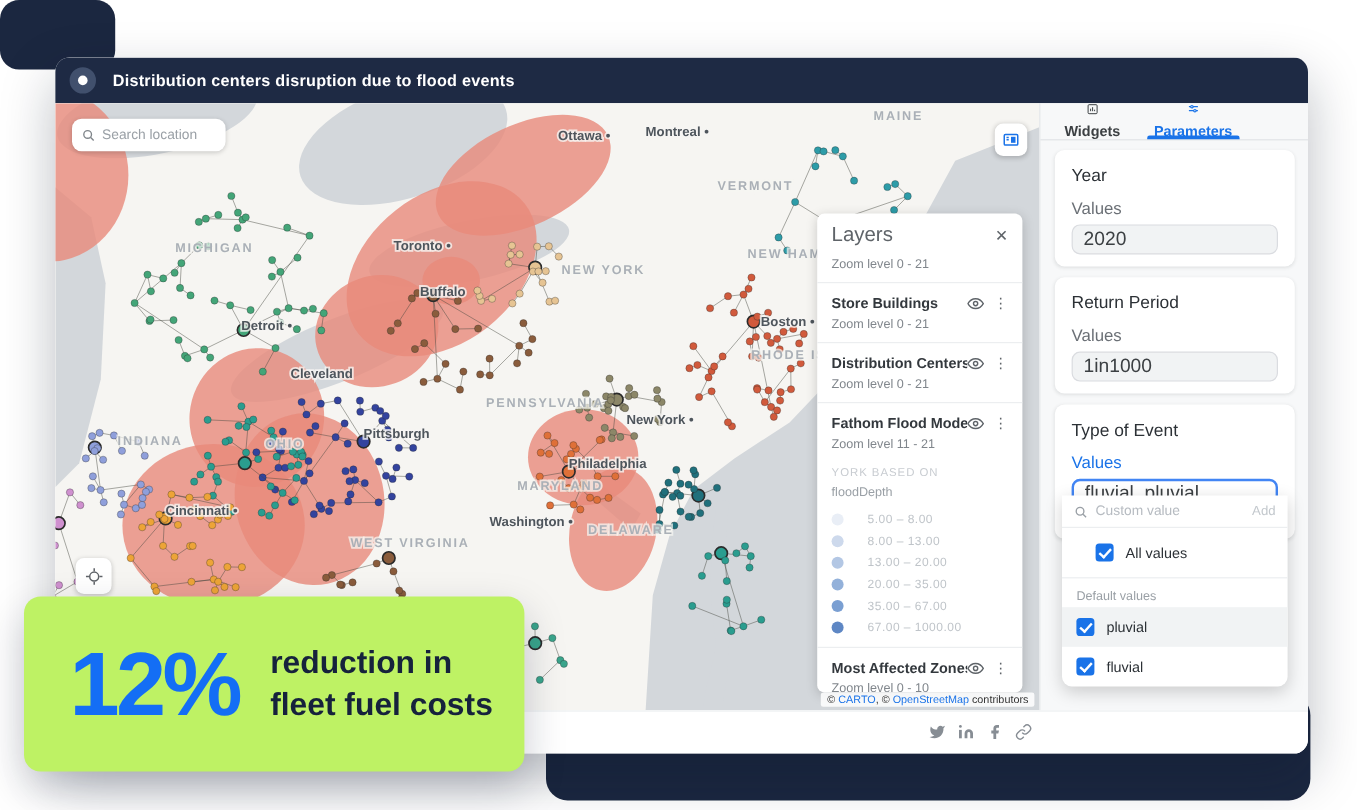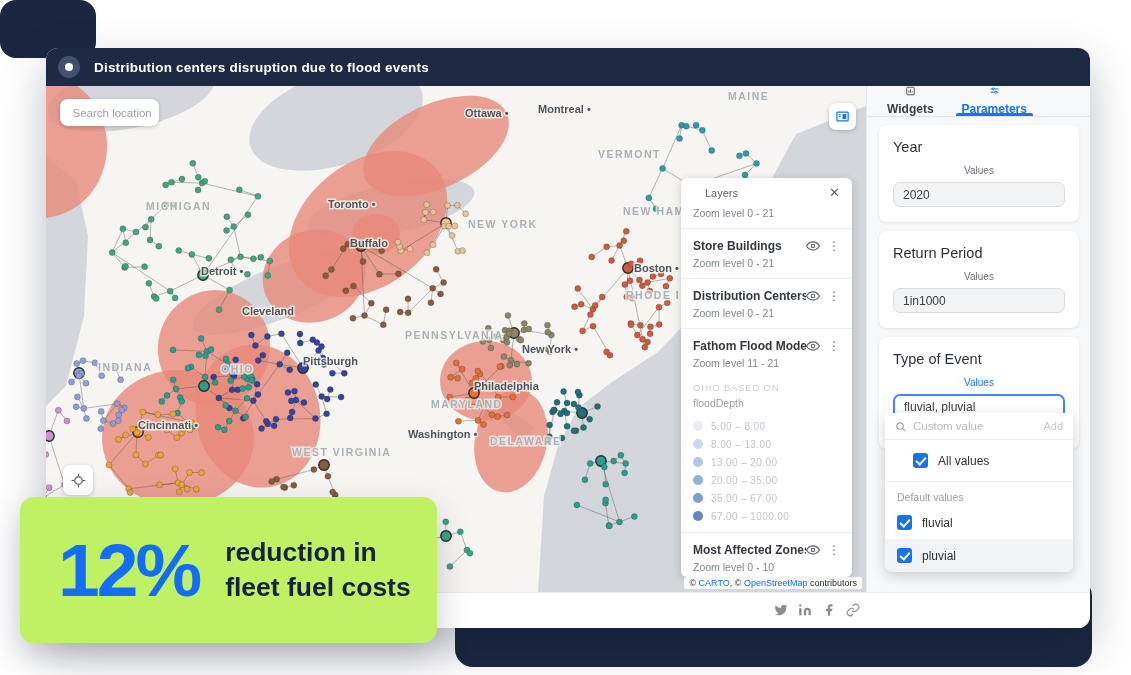--- a/index.html
+++ b/index.html
@@ -27,72 +27,72 @@
   .main { position:absolute; left:0; top:38px; width:1044px; height:506px; display:flex; }
 
   
   .map-area { position:relative; width:820px; height:506px; background:#f6f5f2; overflow:hidden; }
   #map-svg { position:absolute; left:0; top:0; }
   .lbl-state { font-family:"Liberation Sans",sans-serif; font-size:10.5px; font-weight:700;
                letter-spacing:1.5px; fill:#aab0b7; paint-order:stroke; stroke:rgba(246,245,242,.75); stroke-width:3px; }
   .lbl-city  { font-family:"Liberation Sans",sans-serif; font-size:11px; font-weight:700;
                fill:#4e555c; paint-order:stroke; stroke:rgba(246,245,242,.8); stroke-width:3px; }
 
-  .search-box { position:absolute; left:14px; top:13px; width:99px; height:27px; background:#fff;
+  .search-box { position:absolute; left:14px; top:13px; width:128px; height:27px; background:#fff;
                 border-radius:8px; box-shadow:0 1px 4px rgba(0,0,0,.2); display:flex; align-items:center;
-                padding:0 8px; gap:6px;justify-content:center; }
+                padding:0 8px; gap:6px; }
   .search-box input { border:0; outline:0; width:80px; font-size:11.5px; color:#3c4043; background:transparent;
                       font-family:"Liberation Sans",sans-serif; }
   .search-box input::placeholder { color:#9aa0a6; }
 
   .map-mode-btn { position:absolute; right:10px; top:17px; width:27px; height:27px; background:#fff;
                   border:0; border-radius:7px; box-shadow:0 1px 4px rgba(0,0,0,.2);
                   display:flex; align-items:center; justify-content:center; cursor:pointer; }
   .locate-btn { position:absolute; left:17px; top:379px; width:30px; height:30px; background:#fff;
                 border:0; border-radius:7px; box-shadow:0 1px 4px rgba(0,0,0,.2);
                 display:flex; align-items:center; justify-content:center; cursor:pointer; }
 
   
   .layers-panel { position:absolute; left:635px; top:92px; width:171px; height:399px; background:#fff;
                   border-radius:6px; box-shadow:0 2px 10px rgba(0,0,0,.18); overflow:hidden;
                   font-size:11px; }
   .lp-header { display:flex; justify-content:space-between; align-items:center; padding:8px 12px 6px 12px; }
-  .lp-header .lp-title { color:#5f6469; font-size:11px;margin-left:12px; }
+  .lp-header .lp-title { color:#5f6469; font-size:17px; }
   .lp-close { background:none; border:0; color:#5f6469; font-size:13px; cursor:pointer; line-height:1; }
   .lp-zoom { color:#80868c; font-size:10.5px; padding:2px 12px 9px 12px; }
   .lp-divider { height:1px; background:#eceef0; margin:0; }
   .lp-row { display:flex; align-items:center; padding:10px 10px 2px 12px; }
   .lp-name { flex:1; color:#33383d; font-size:12px; font-weight:700; white-space:nowrap; overflow:hidden; }
   .lp-eye { background:none; border:0; cursor:pointer; display:flex; margin-right:6px; color:#5f6469; }
   .lp-kebab { background:none; border:0; cursor:pointer; color:#5f6469; font-size:12px; line-height:1; padding:0 2px; }
   .lp-cbo { color:#c8ccd1; font-size:9.5px; letter-spacing:.8px; padding:4px 12px 2px 12px; }
   .lp-field { color:#9aa0a6; font-size:10.5px; padding:2px 12px 8px 12px; }
-  .legend-row { display:flex; align-items:center; gap:8px; padding:3.5px 12px; }
+  .legend-row { display:flex; align-items:center; gap:20px; padding:3.5px 12px; }
   .legend-dot { width:10px; height:10px; border-radius:50%; flex:none; }
   .legend-label { color:#bfc4c9; font-size:10px; letter-spacing:.4px; }
 
   .attribution { position:absolute; right:4px; bottom:3px; background:rgba(255,255,255,.85);
                  font-size:9px; color:#333; padding:1px 5px; border-radius:2px; }
   .attribution a { color:#1a73e8; text-decoration:none;text-align:right; }
 
   
   .sidebar { position:relative; width:224px; height:506px; background:#f7f8f9; border-left:1px solid #e4e6e9; }
   .tabs { display:flex; align-items:center; height:31px; border-bottom:1px solid #e0e3e7; padding-left:20px; gap:28px; }
   .tab { display:flex; align-items:center; gap:6px; font-size:12px; font-weight:700; color:#3c4043;
          cursor:pointer; height:100%; position:relative;flex-direction:column; }
   .tab.active { color:#1a73e8; }
   .tab.active::after { content:""; position:absolute; left:-6px; right:-6px; bottom:0; height:3px;
                        background:#1a73e8; border-radius:2px 2px 0 0; }
   .card { position:absolute; left:12px; width:200px; background:#fff; border-radius:8px;
           box-shadow:0 1px 3px rgba(60,64,67,.12); padding:14px; }
   .card h3 { font-size:14.5px; font-weight:500; color:#2c3136; margin-bottom:10px; }
-  .values-label { font-size:10px; color:#6b7076; margin-bottom:6px;text-align:center; }
+  .values-label { font-size:14px; color:#6b7076; margin-bottom:6px; }
   .values-label.blue { color:#1a73e8; }
   .param-input { width:100%; height:25px; background:#f1f3f4; border:1px solid #dadce0; border-radius:7px;
-                 font-size:12px; color:#3c4043; padding:0 9px; font-family:"Liberation Sans",sans-serif; }
+                 font-size:16px; color:#3c4043; padding:0 9px; font-family:"Liberation Sans",sans-serif; }
   .param-input.focused { background:#fff; border:2px solid #4285f4; }
   .card-year { top:39px; height:97px; }
   .card-return { top:145px; height:97px; }
   .card-type { top:251px; height:112px; }
 
   .dropdown { position:absolute; left:18px; top:327px; width:188px; background:#fff; border-radius:0 0 8px 8px;
               box-shadow:0 4px 14px rgba(0,0,0,.18); z-index:3; overflow:hidden; }
   .dd-search { display:flex; align-items:center; height:27px; padding:0 10px; gap:7px; border-bottom:1px solid #eceef0; }
   .dd-search input { flex:1; border:0; outline:0; font-size:11.5px; color:#3c4043; min-width:0;
                      font-family:"Liberation Sans",sans-serif; }
@@ -1104,21 +1104,21 @@
             <span class="lp-name">Fathom Flood Model</span>
             <button class="lp-eye">
                 <svg width="14" height="14" viewBox="0 0 24 24" fill="none" stroke="currentColor" stroke-width="2">
                   <path d="M1 12s4-7 11-7 11 7 11 7-4 7-11 7-11-7-11-7z"></path>
                   <circle cx="12" cy="12" r="3"></circle>
                 </svg>
               </button>
             <button class="lp-kebab">⋮</button>
           </div>
           <div class="lp-zoom">Zoom level 11 - 21</div>
-          <div class="lp-cbo">OHIO BASED ON</div>
+          <div class="lp-cbo">YORK BASED ON</div>
           <div class="lp-field">floodDepth</div>
 
           <div class="legend-row">
               <span class="legend-dot" style="background: rgb(233, 238, 246);"></span>
               <span class="legend-label">5.00 – 8.00</span>
             </div>
           <div class="legend-row">
               <span class="legend-dot" style="background: rgb(205, 217, 236);"></span>
               <span class="legend-label">8.00 – 13.00</span>
             </div>
@@ -1203,27 +1203,27 @@
                 <line x1="16.5" y1="16.5" x2="22" y2="22"></line>
               </svg>
             <input type="text" placeholder="Custom value" style="">
             <button class="dd-add">Add</button>
           </div>
           <div class="dd-row dd-allvalues">
             <span class="checkbox"></span>
             <span>All values</span>
           </div>
           <div class="dd-section">Default values</div>
+          <div class="dd-row highlight">
+            <span class="checkbox"></span>
+            <span>pluvial</span>
+          </div>
           <div class="dd-row">
             <span class="checkbox"></span>
             <span>fluvial</span>
-          </div>
-          <div class="dd-row highlight">
-            <span class="checkbox"></span>
-            <span>pluvial</span>
           </div>
         </div>
       </div>
     </div>
 
     <div class="footer">
       <div class="social">
         <button>
             <svg width="14" height="14" viewBox="0 0 24 24" fill="currentColor">
               <path d="M23 3a10.9 10.9 0 0 1-3.14 1.53 4.48 4.48 0 0 0-7.86 3v1A10.66 10.66 0 0 1 3 4s-4 9 5 13a11.64 11.64 0 0 1-7 2c9 5 20 0 20-11.5a4.5 4.5 0 0 0-.08-.83A7.72 7.72 0 0 0 23 3z"></path>

